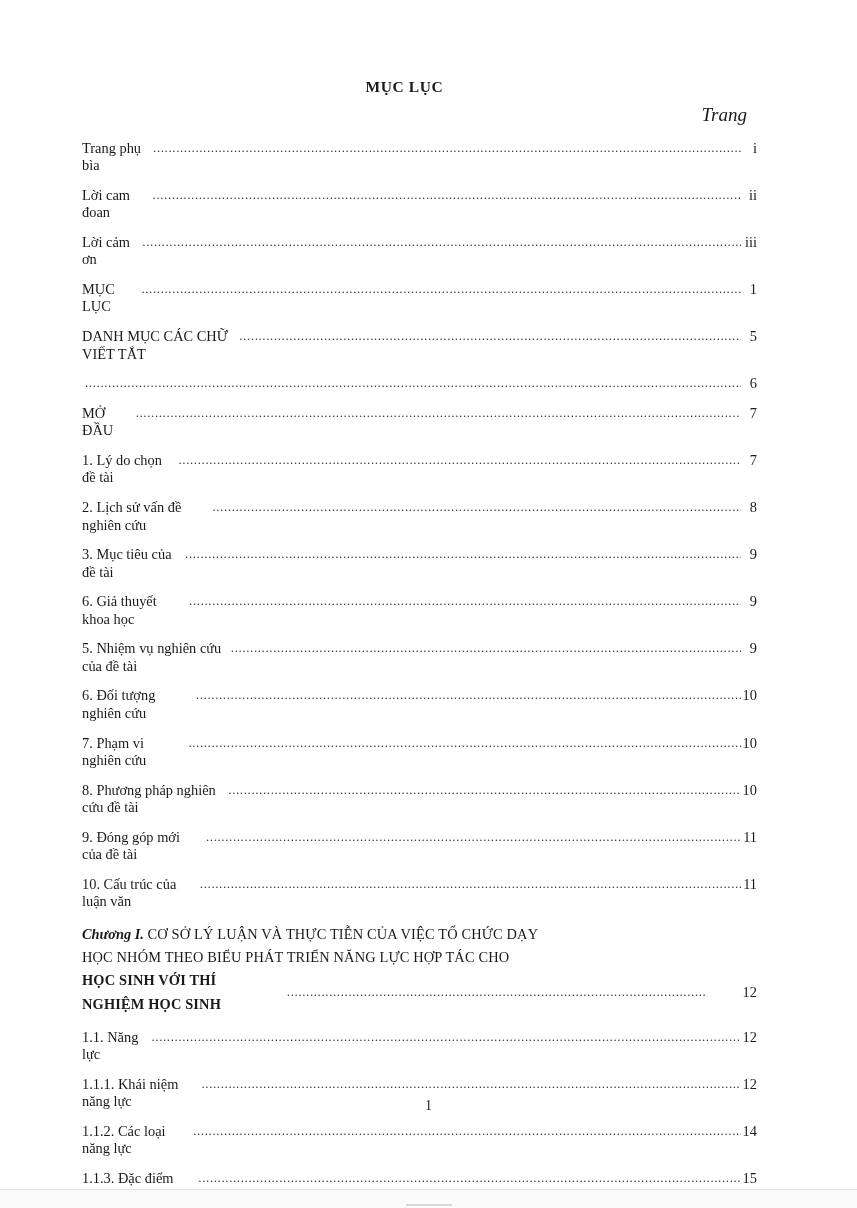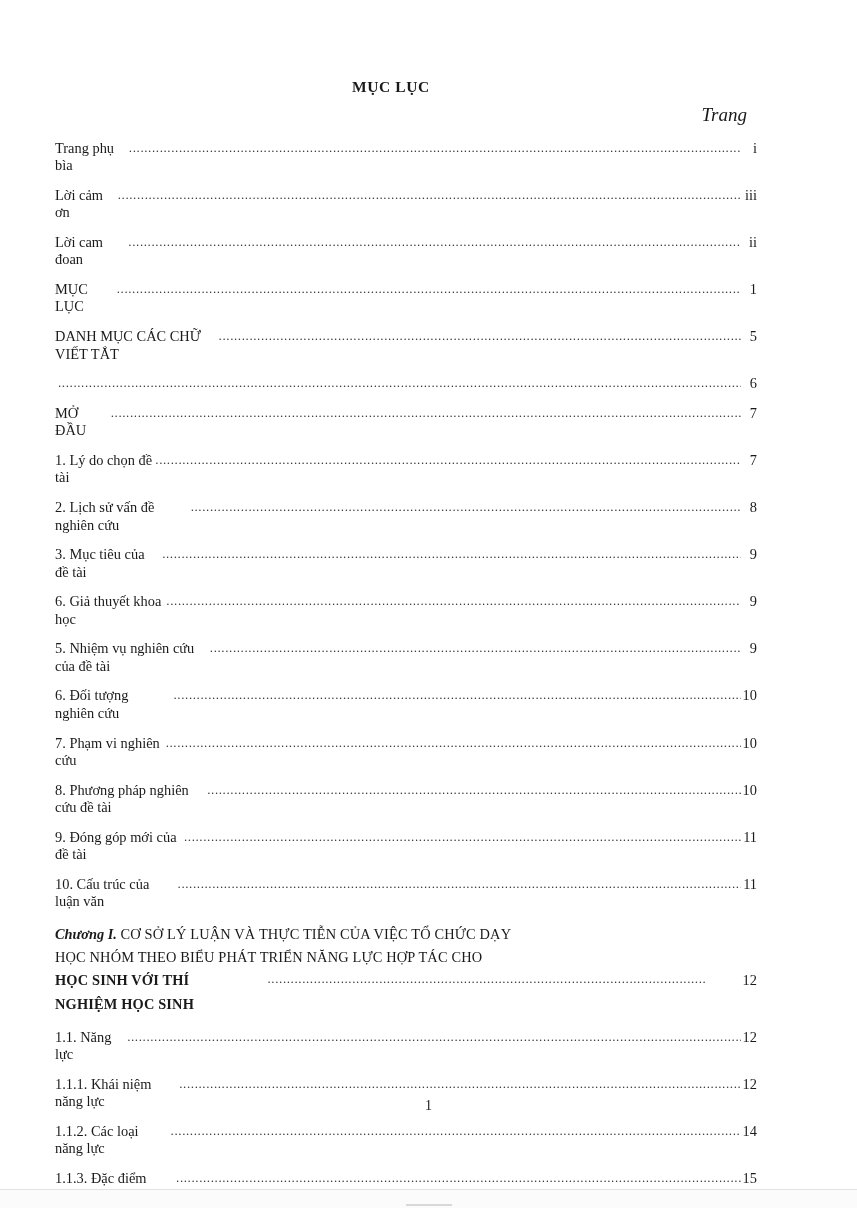--- a/index.html
+++ b/index.html
@@ -16,21 +16,21 @@
     overflow: hidden;
   }
   .page {
     position: absolute;
     top: 0;
     left: 0;
     width: 857px;
     height: 1208px;
     background: #fff;
     box-sizing: border-box;
-    padding: 78px 100px 0 55px;
+    padding: 78px 100px 0 82px;
   }
   .doc-title {
     text-align: center;
     font-size: 15.5px;
     font-weight: bold;
     letter-spacing: 0.6px;
     margin: 0 0 6px 0;
     padding-right: 30px;
   }
   .page-col-label {
@@ -88,21 +88,21 @@
   .chapter-block .chapter-lead {
     font-weight: bold;
     font-style: italic;
   }
   .chapter-block .chapter-text {
     font-weight: normal;
     letter-spacing: 0.15px;
   }
   .chapter-block .chapter-tail {
     display: flex;
-    align-items: flex-start;
+    align-items: center;
     width: 100%;
     gap: 34px;
   }
   .chapter-block .chapter-tail .toc-label {
     font-weight: bold;
     letter-spacing: 0.15px;
   }
   .chapter-block .chapter-tail .toc-page {
     font-weight: normal;
   }
@@ -142,28 +142,28 @@
 
   <div class="page-col-label">Trang</div>
 
   <div class="toc" id="toc-top">
       <div class="toc-row">
         <span class="toc-label">Trang phụ bìa</span>
         <span class="toc-dots"></span>
         <span class="toc-page">i</span>
       </div>
       <div class="toc-row">
+        <span class="toc-label">Lời cam đoan</span>
+        <span class="toc-dots"></span>
+        <span class="toc-page">ii</span>
+      </div>
+      <div class="toc-row">
         <span class="toc-label">Lời cảm ơn</span>
         <span class="toc-dots"></span>
         <span class="toc-page">iii</span>
-      </div>
-      <div class="toc-row">
-        <span class="toc-label">Lời cam đoan</span>
-        <span class="toc-dots"></span>
-        <span class="toc-page">ii</span>
       </div>
       <div class="toc-row">
         <span class="toc-label">MỤC LỤC</span>
         <span class="toc-dots"></span>
         <span class="toc-page">1</span>
       </div>
       <div class="toc-row">
         <span class="toc-label">DANH MỤC CÁC CHỮ VIẾT TẮT</span>
         <span class="toc-dots"></span>
         <span class="toc-page">5</span>

